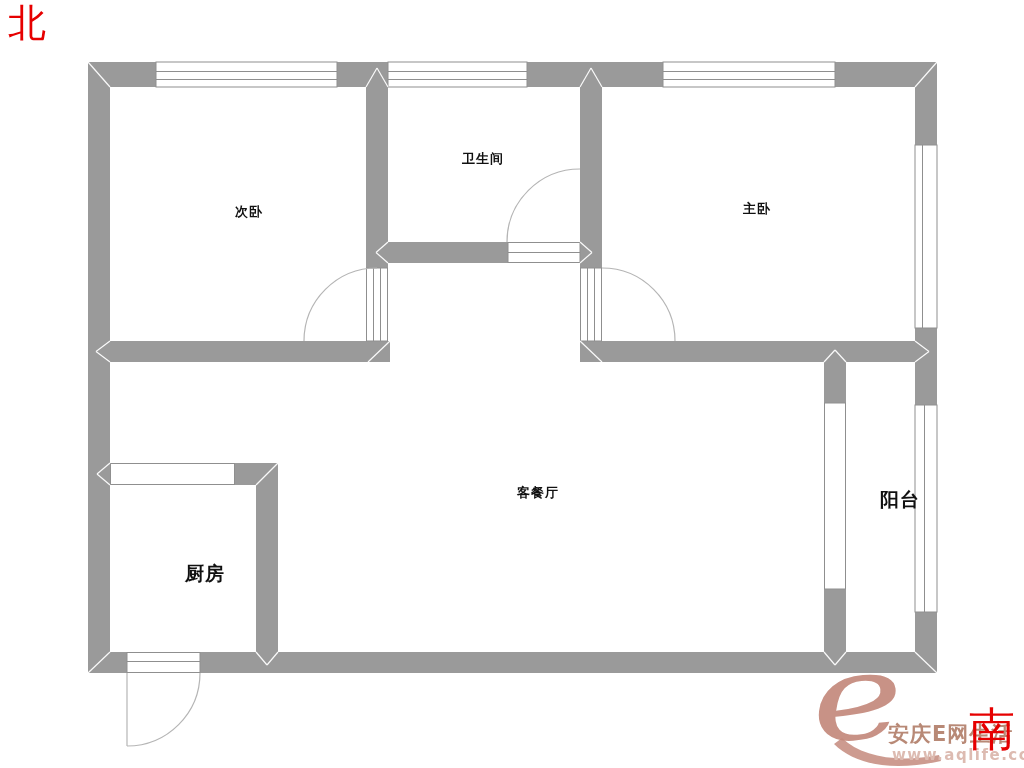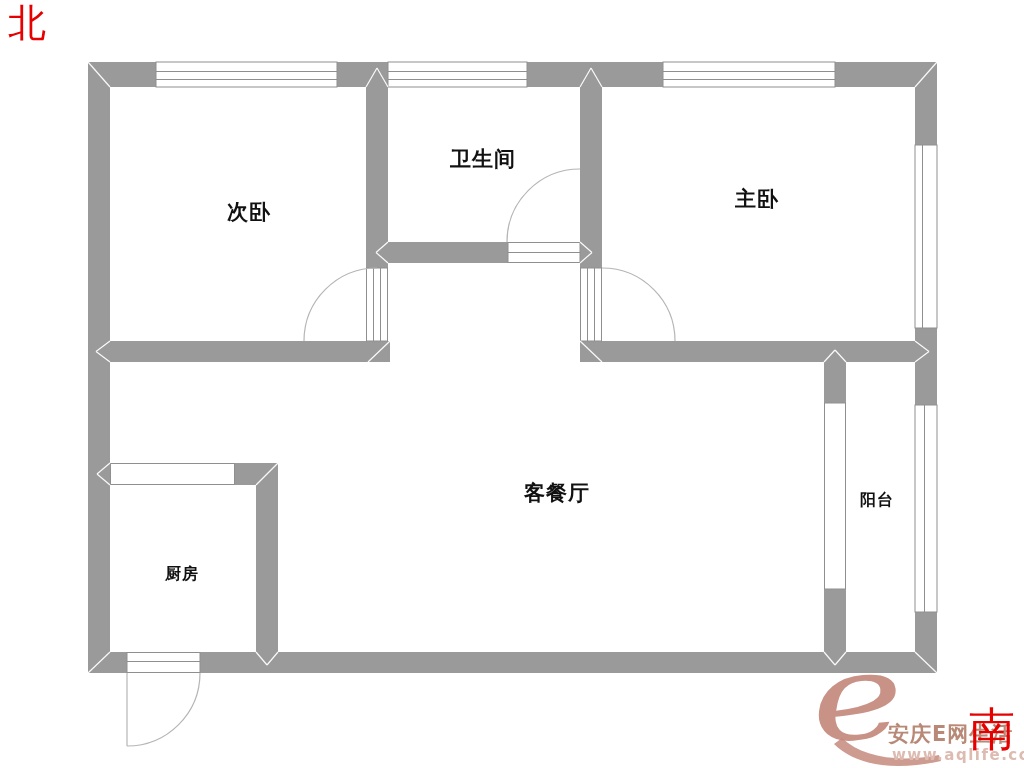--- a/index.html
+++ b/index.html
@@ -9,24 +9,24 @@
   }
   svg{position:absolute;left:0;top:0;}
   .wall{fill:var(--wall-gray,#9a9a9a);}
   .win{fill:#ffffff;stroke:var(--outline-gray,#8f8f8f);stroke-width:1;}
   .winline{stroke:var(--outline-gray,#8f8f8f);stroke-width:1;fill:none;}
   .leaf{fill:#ffffff;stroke:var(--outline-gray,#8f8f8f);stroke-width:1;}
   .arc{fill:none;stroke:var(--door-arc-gray,#b5b5b5);stroke-width:1.2;}
   .seam{stroke:#ffffff;stroke-width:1.2;fill:none;opacity:.95;}
   .room-label{
     position:absolute;transform:translate(-50%,-50%);
-    font-weight:bold;font-size:21px;color:var(--room-label-black,#111);
+    font-weight:bold;font-size:13px;color:var(--room-label-black,#111);
     letter-spacing:1px;white-space:nowrap;z-index:2;
   }
-  .room-label.small{font-size:16px;}
+  .room-label.small{font-size:19px;margin-left:23px;}
   .compass{
     position:absolute;font-family:"DejaVu Serif","Liberation Serif",serif;
     color:var(--compass-red,#e60000);line-height:1;z-index:6;white-space:nowrap;
   }
   .compass-north{left:8px;top:4px;font-size:38px;}
   .compass-south{left:969px;top:706px;font-size:46px;}
   .wm{position:absolute;z-index:4;white-space:nowrap;}
   .wm-logo{
     left:818px;top:642px;font-family:"DejaVu Serif","Liberation Serif",serif;
     font-style:italic;font-size:118px;line-height:1;
@@ -150,22 +150,22 @@
       <line x1="580" y1="341" x2="602" y2="362"></line>
       <line x1="390" y1="341" x2="368" y2="362"></line>
       <line x1="256" y1="485" x2="278" y2="463"></line>
     </g>
 
     <path d="M 834 744 C 856 766 895 771 941 761 L 939 755 C 898 763 862 757 842 738 Z" fill="var(--watermark-rose,#c4897c)" opacity="0.85"></path>
   </svg>
 
   <div class="room-label" style="left:249px;top:212px">次卧</div>
   <div class="room-label" style="left:483px;top:159px">卫生间</div>
-  <div class="room-label" style="left:757px;top:199px">主卧</div>
-  <div class="room-label" style="left:557px;top:493px">客餐厅</div>
+  <div class="room-label" style="left:757px;top:209px">主卧</div>
+  <div class="room-label" style="left:538px;top:493px">客餐厅</div>
   <div class="room-label small" style="left:182px;top:574px">厨房</div>
   <div class="room-label small" style="left:877px;top:500px">阳台</div>
 
   <div class="compass compass-north">北</div>
   <div class="compass compass-south">南</div>
 
   <div class="wm wm-logo">e</div>
   <div class="wm wm-name">安庆E网生活</div>
   <div class="wm wm-url">www.aqlife.com</div>
 

